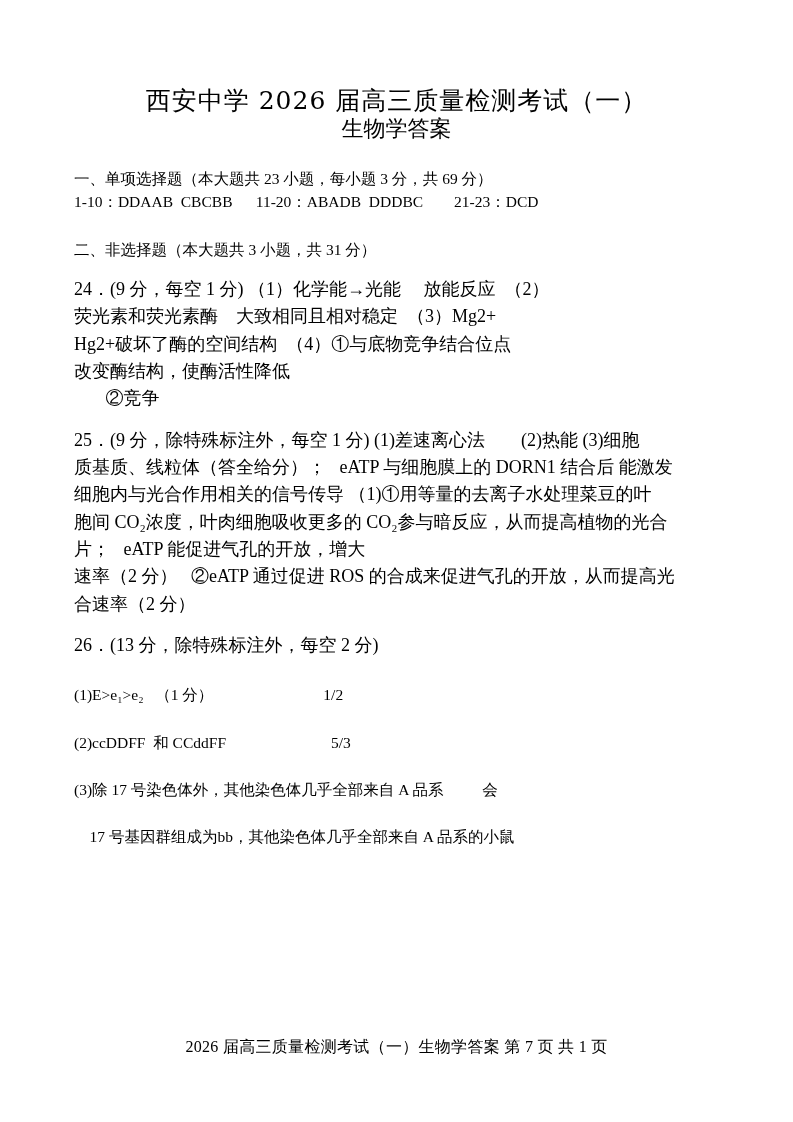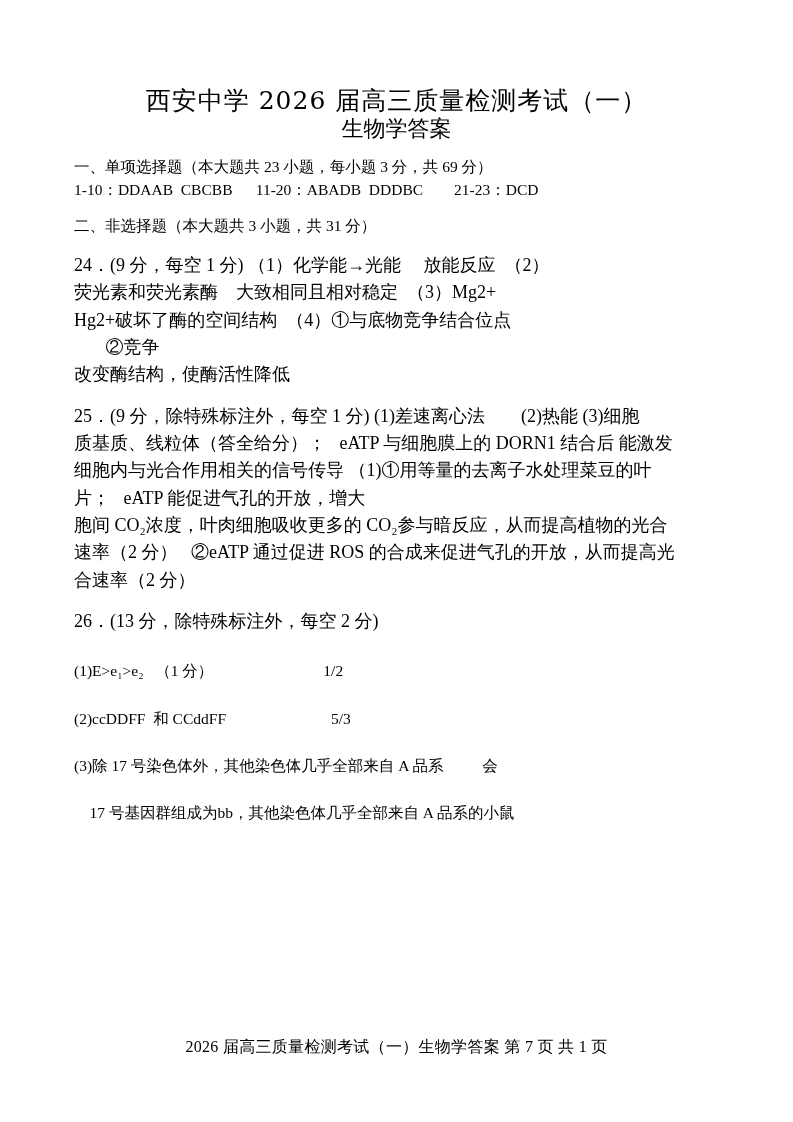--- a/index.html
+++ b/index.html
@@ -33,21 +33,21 @@
   }
   .subtitle {
     text-align: center;
     font-size: 22px;
     font-weight: normal;
     line-height: 1.2;
     font-family: "DejaVu Serif", "Liberation Serif", serif;
   }
   .section-head {
     font-size: 15.5px;
-    margin-top: 14px;
+    margin-top: 26px;
     line-height: 1.45;
   }
   .line {
     font-size: 18px;
     line-height: 1.52;
     white-space: pre-wrap;
   }
   .choices {
     font-size: 15.5px;
     line-height: 1.45;
@@ -83,30 +83,30 @@
 
   <div class="section-head">一、单项选择题（本大题共 23 小题，每小题 3 分，共 69 分）</div>
   <div class="choices">1-10：DDAAB  CBCBB      11-20：ABADB  DDDBC        21-23：DCD</div>
 
   <div class="section-head">二、非选择题（本大题共 3 小题，共 31 分）</div>
 
   <div class="q-block">
     <div class="line">24．(9 分，每空 1 分) （1）化学能→光能     放能反应  （2）</div>
     <div class="line">荧光素和荧光素酶    大致相同且相对稳定  （3）Mg2+</div>
     <div class="line">Hg2+破坏了酶的空间结构  （4）①与底物竞争结合位点</div>
+    <div class="line">改变酶结构，使酶活性降低</div>
     <div class="line">       ②竞争</div>
-    <div class="line">改变酶结构，使酶活性降低</div>
   </div>
 
   <div class="q-block">
     <div class="line">25．(9 分，除特殊标注外，每空 1 分) (1)差速离心法        (2)热能 (3)细胞</div>
     <div class="line">质基质、线粒体（答全给分）；   eATP 与细胞膜上的 DORN1 结合后 能激发</div>
     <div class="line">细胞内与光合作用相关的信号传导 （1)①用等量的去离子水处理菜豆的叶</div>
+    <div class="line">胞间 CO₂浓度，叶肉细胞吸收更多的 CO₂参与暗反应，从而提高植物的光合</div>
     <div class="line">片；   eATP 能促进气孔的开放，增大</div>
-    <div class="line">胞间 CO₂浓度，叶肉细胞吸收更多的 CO₂参与暗反应，从而提高植物的光合</div>
     <div class="line">速率（2 分）   ②eATP 通过促进 ROS 的合成来促进气孔的开放，从而提高光</div>
     <div class="line">合速率（2 分）</div>
   </div>
 
   <div class="q-block">
     <div class="line">26．(13 分，除特殊标注外，每空 2 分)</div>
     <div class="ans-row"><span>(1)E&gt;e₁&gt;e₂   （1 分）</span><span style="display:inline-block;width:110px"></span><span>1/2</span></div>
     <div class="ans-row"><span>(2)ccDDFF  和 CCddFF</span><span style="display:inline-block;width:105px"></span><span>5/3</span></div>
     <div class="ans-row">(3)除 17 号染色体外，其他染色体几乎全部来自 A 品系          会</div>
     <div class="ans-row">    17 号基因群组成为bb，其他染色体几乎全部来自 A 品系的小鼠</div>

